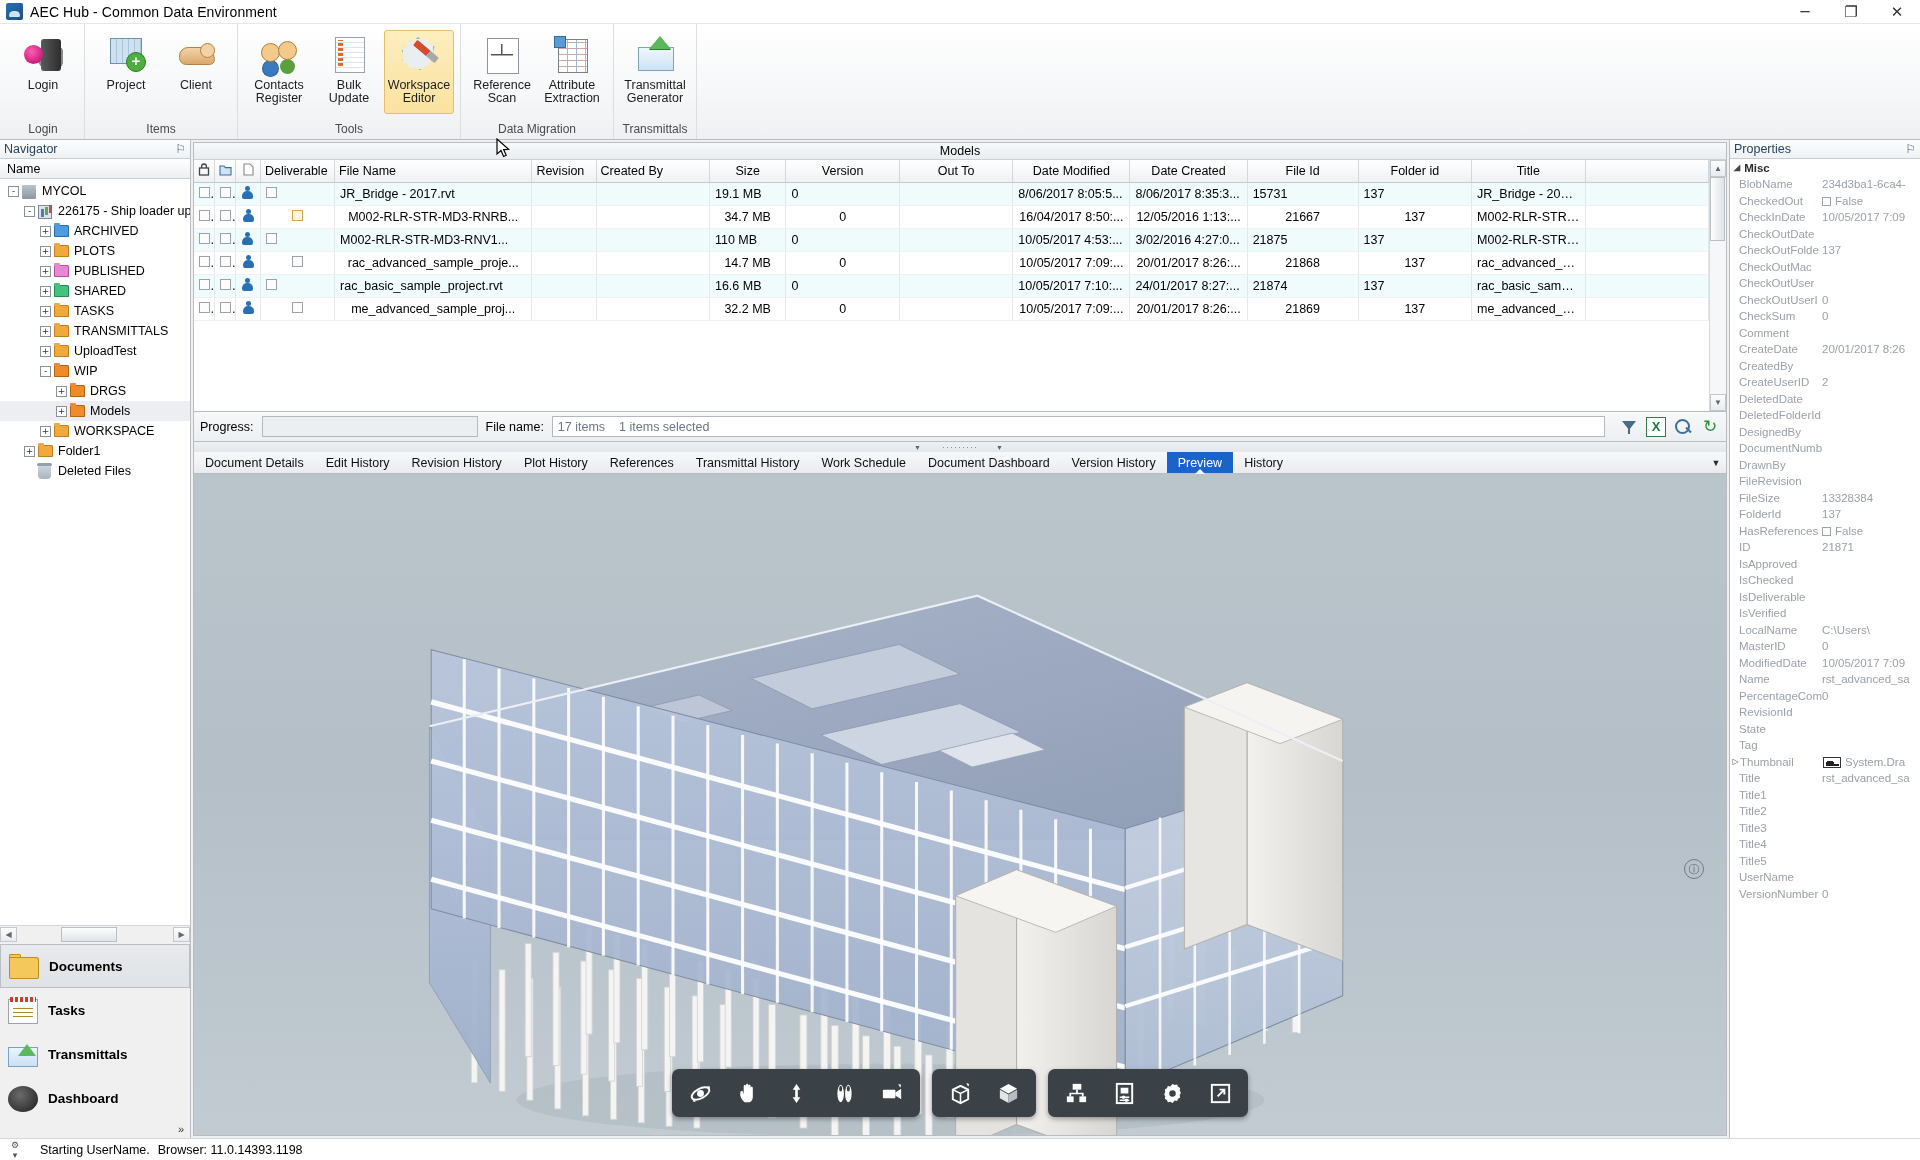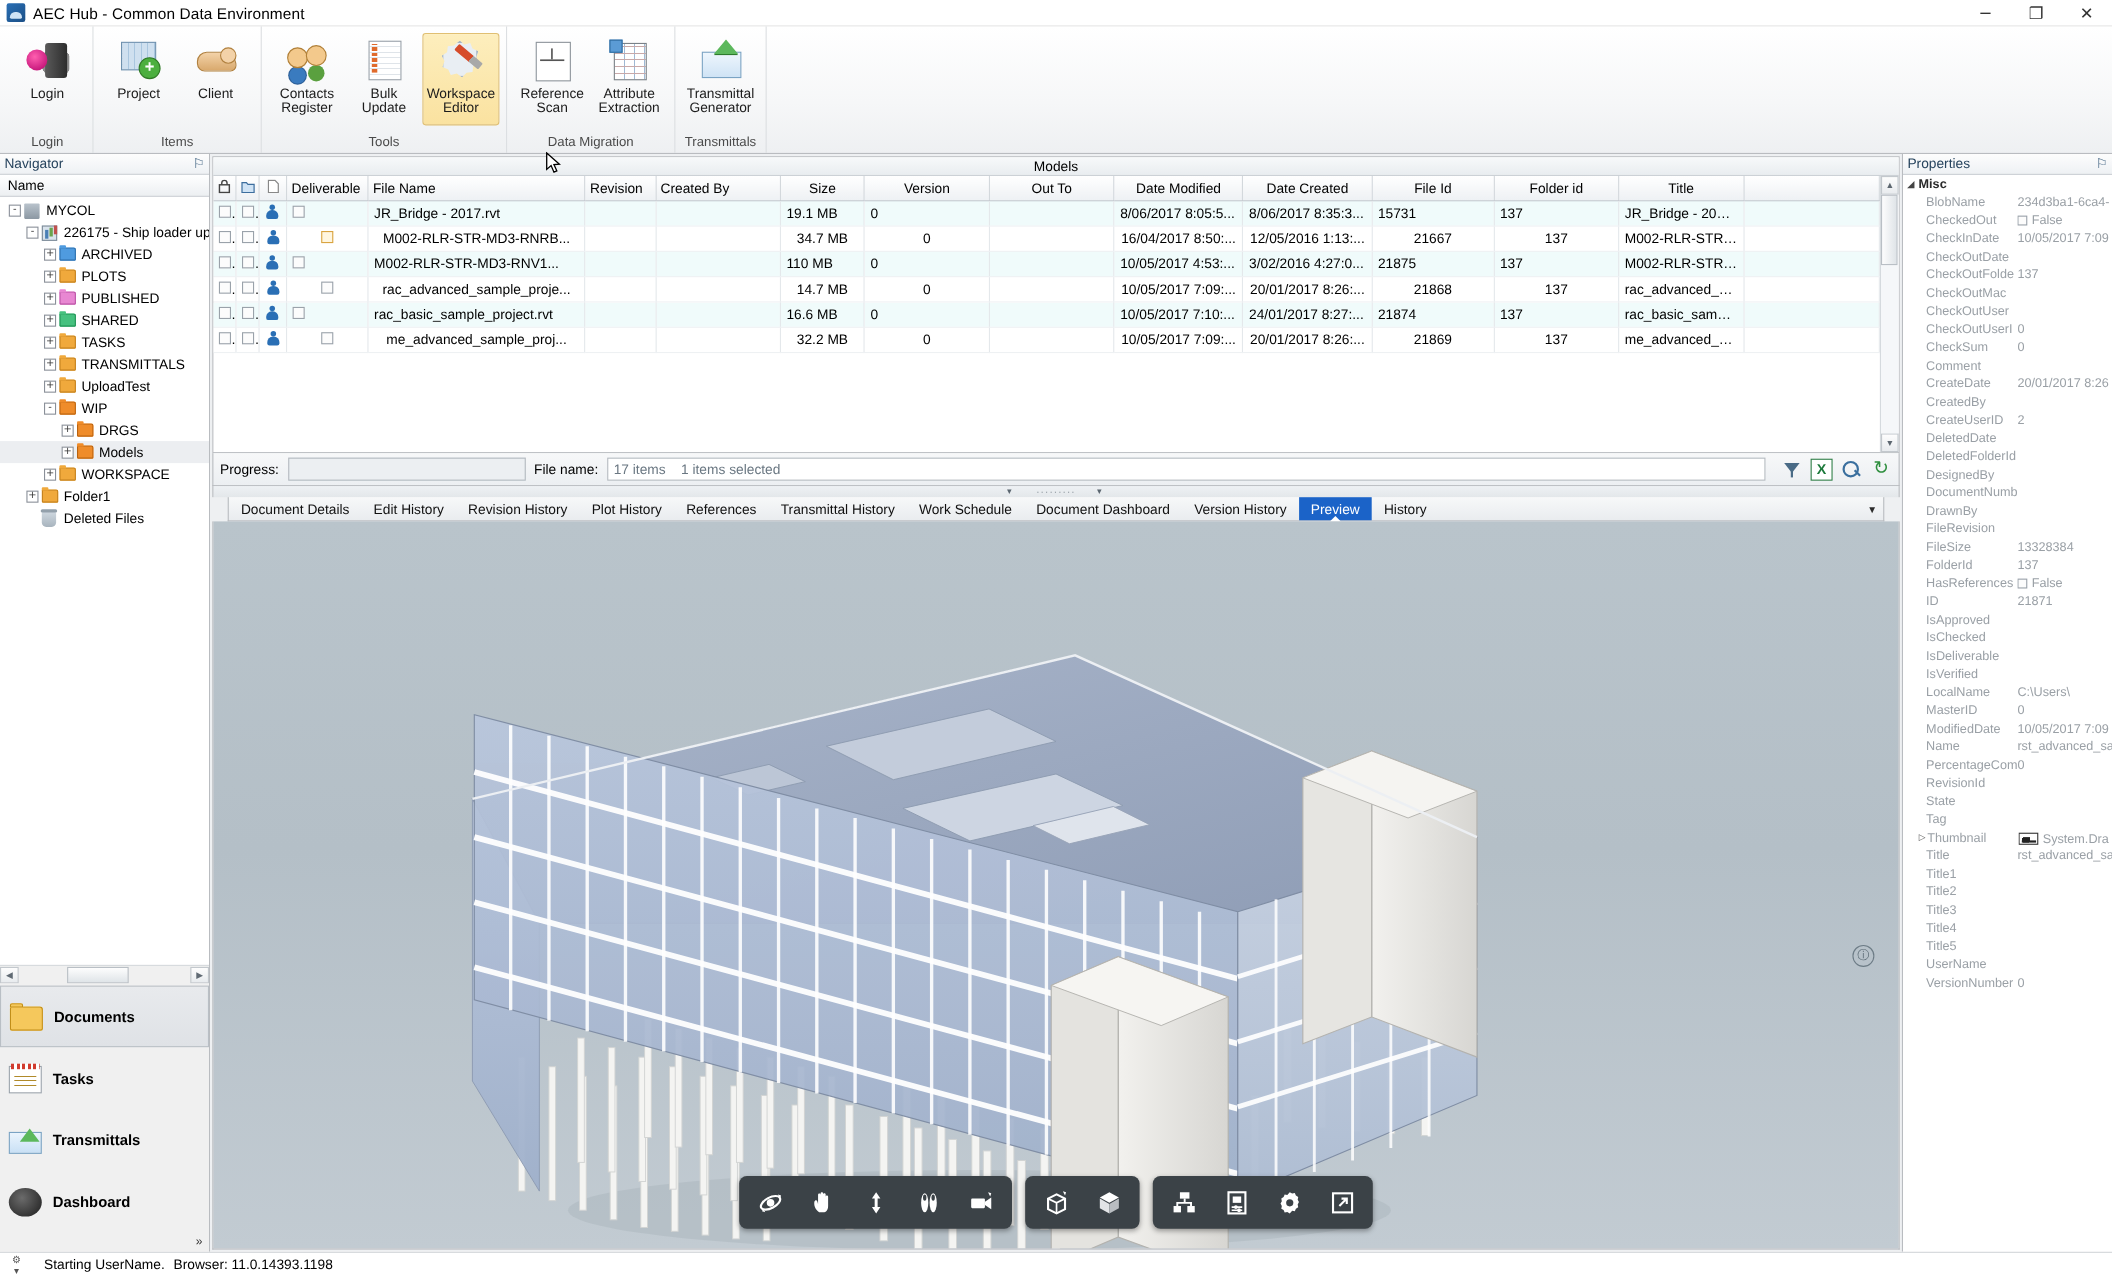--- a/index.html
+++ b/index.html
@@ -223,21 +223,21 @@
   .tree-scroll-h {
     height:17px; flex:0 0 17px; background:#f0f0f0;
     border-top:1px solid #d2d6da; display:flex; align-items:center;
   }
   .sb-arrow { width:17px; height:15px; background:linear-gradient(#fdfdfd,#e8ebee);
     border:1px solid #c3c8cd; font-size:8px; text-align:center; line-height:13px; color:#606a73;}
   .sb-thumb { width:56px; height:15px; margin-left:44px; background:linear-gradient(#fdfdfd,#dfe4e8); border:1px solid #b9bfc5; }
 
   .navbuttons { flex:0 0 auto; background:#f0f0f0; padding-top:2px; }
   .navbtn {
-    height:56px; display:flex; align-items:center; padding-left:8px;
+    height:44px; display:flex; align-items:center; padding-left:8px;
     font-size:13.5px; font-weight:bold; gap:10px;
   }
   .navbtn.sel { background: linear-gradient(#e8eaed,#dfe2e6); border:1px solid #b9bfc5; }
   .nb-ico { width:30px; height:26px; position:relative; flex:0 0 30px; }
   .nb-docs { background:#f5c85c; box-shadow: inset 0 0 0 1px #c18e19; border-radius:2px 3px 2px 2px; height:22px; margin-top:3px;}
   .nb-docs::before{content:"";position:absolute;left:0;top:-3px;width:12px;height:4px;background:#f5c85c;box-shadow: inset 0 0 0 1px #c18e19;border-radius:2px 2px 0 0;}
   .nb-tasks { background:#fff; border:1px solid #9aa2aa; height:25px; margin-top:2px;}
   .nb-tasks::before{content:"";position:absolute;left:1px;top:-3px;width:26px;height:5px;background:repeating-linear-gradient(90deg,#d13b2e 0 3px,#fff 3px 5px);}
   .nb-tasks::after{content:"";position:absolute;left:4px;top:6px;width:20px;height:14px;
     background-image: repeating-linear-gradient(0deg,transparent 0 3px,#b08a2a 3px 4px);}
@@ -315,21 +315,21 @@
 
   .thin-strip { height:10px; flex:0 0 10px; background:linear-gradient(#eef1f4,#e3e7ea);
     margin:0 2px; border-left:1px solid #b9bcc0; border-right:1px solid #b9bcc0;
     display:flex; align-items:center; justify-content:center; gap:3px; position:relative;}
   .strip-dots { letter-spacing:1px; font-size:9px; color:#7b858e; line-height:9px; }
   .strip-caret { font-size:7px; color:#5b6670; }
 
   .tabstrip {
     flex:0 0 22px; height:22px; display:flex; align-items:stretch;
     background:linear-gradient(#f7f8f9,#e9ecef);
-    border:1px solid #b9bcc0; border-top:none; margin:0 16px;
+    border:1px solid #b9bcc0; border-top:none; margin:0 2px;
     position:relative;
   }
   .tab {
     padding:0 11px; display:flex; align-items:center; font-size:12.5px; color:#101010;
   }
   .tab.active { background:#1b63c8; color:#fff; position:relative; }
   .tab.active::after {
     content:""; position:absolute; left:50%; bottom:-1px; margin-left:-5px;
     border-left:5px solid transparent; border-right:5px solid transparent; border-bottom:5px solid #fff;
   }
@@ -359,21 +359,21 @@
   .vtbtn { width:44px; height:34px; display:flex; align-items:center; justify-content:center; border-radius:4px; }
   .vtbtn svg { fill:#fff; }
 
   
   .props {
     width: 191px; flex:0 0 191px;
     background:#fff; border-left:1px solid #b9bcc0;
     display:flex; flex-direction:column;
   }
   .props-grid { flex:1; overflow:hidden; font-size:11.5px; color:#9aa0a6; }
-  .prow { height:16.5px; display:flex; align-items:center; padding-left:21px; }
+  .prow { height:16.5px; display:flex; align-items:center; padding-left:9px; }
   .prow .pk { width:83px; flex:0 0 83px; white-space:nowrap; overflow:hidden; }
   .prow .pv { flex:1; white-space:nowrap; overflow:hidden; color:#9aa0a6; }
   .pcat { height:17px; display:flex; align-items:center; gap:4px; padding-left:4px;
     font-weight:bold; color:#2b2b2b; font-size:11.5px; }
   .pcat .tri { font-size:8px; color:#444; }
   .pchk { width:9px;height:9px;border:1px solid #9aa2aa;background:#fcfcfc;display:inline-block;
     margin-right:4px; position:relative; top:1px; }
   .pthumb { display:inline-block; width:18px;height:11px; background:#fff; border:1px solid #333;
     margin-right:4px; position:relative; top:2px; }
   .pthumb::after{content:"";position:absolute;left:2px;top:3px;width:13px;height:5px;

